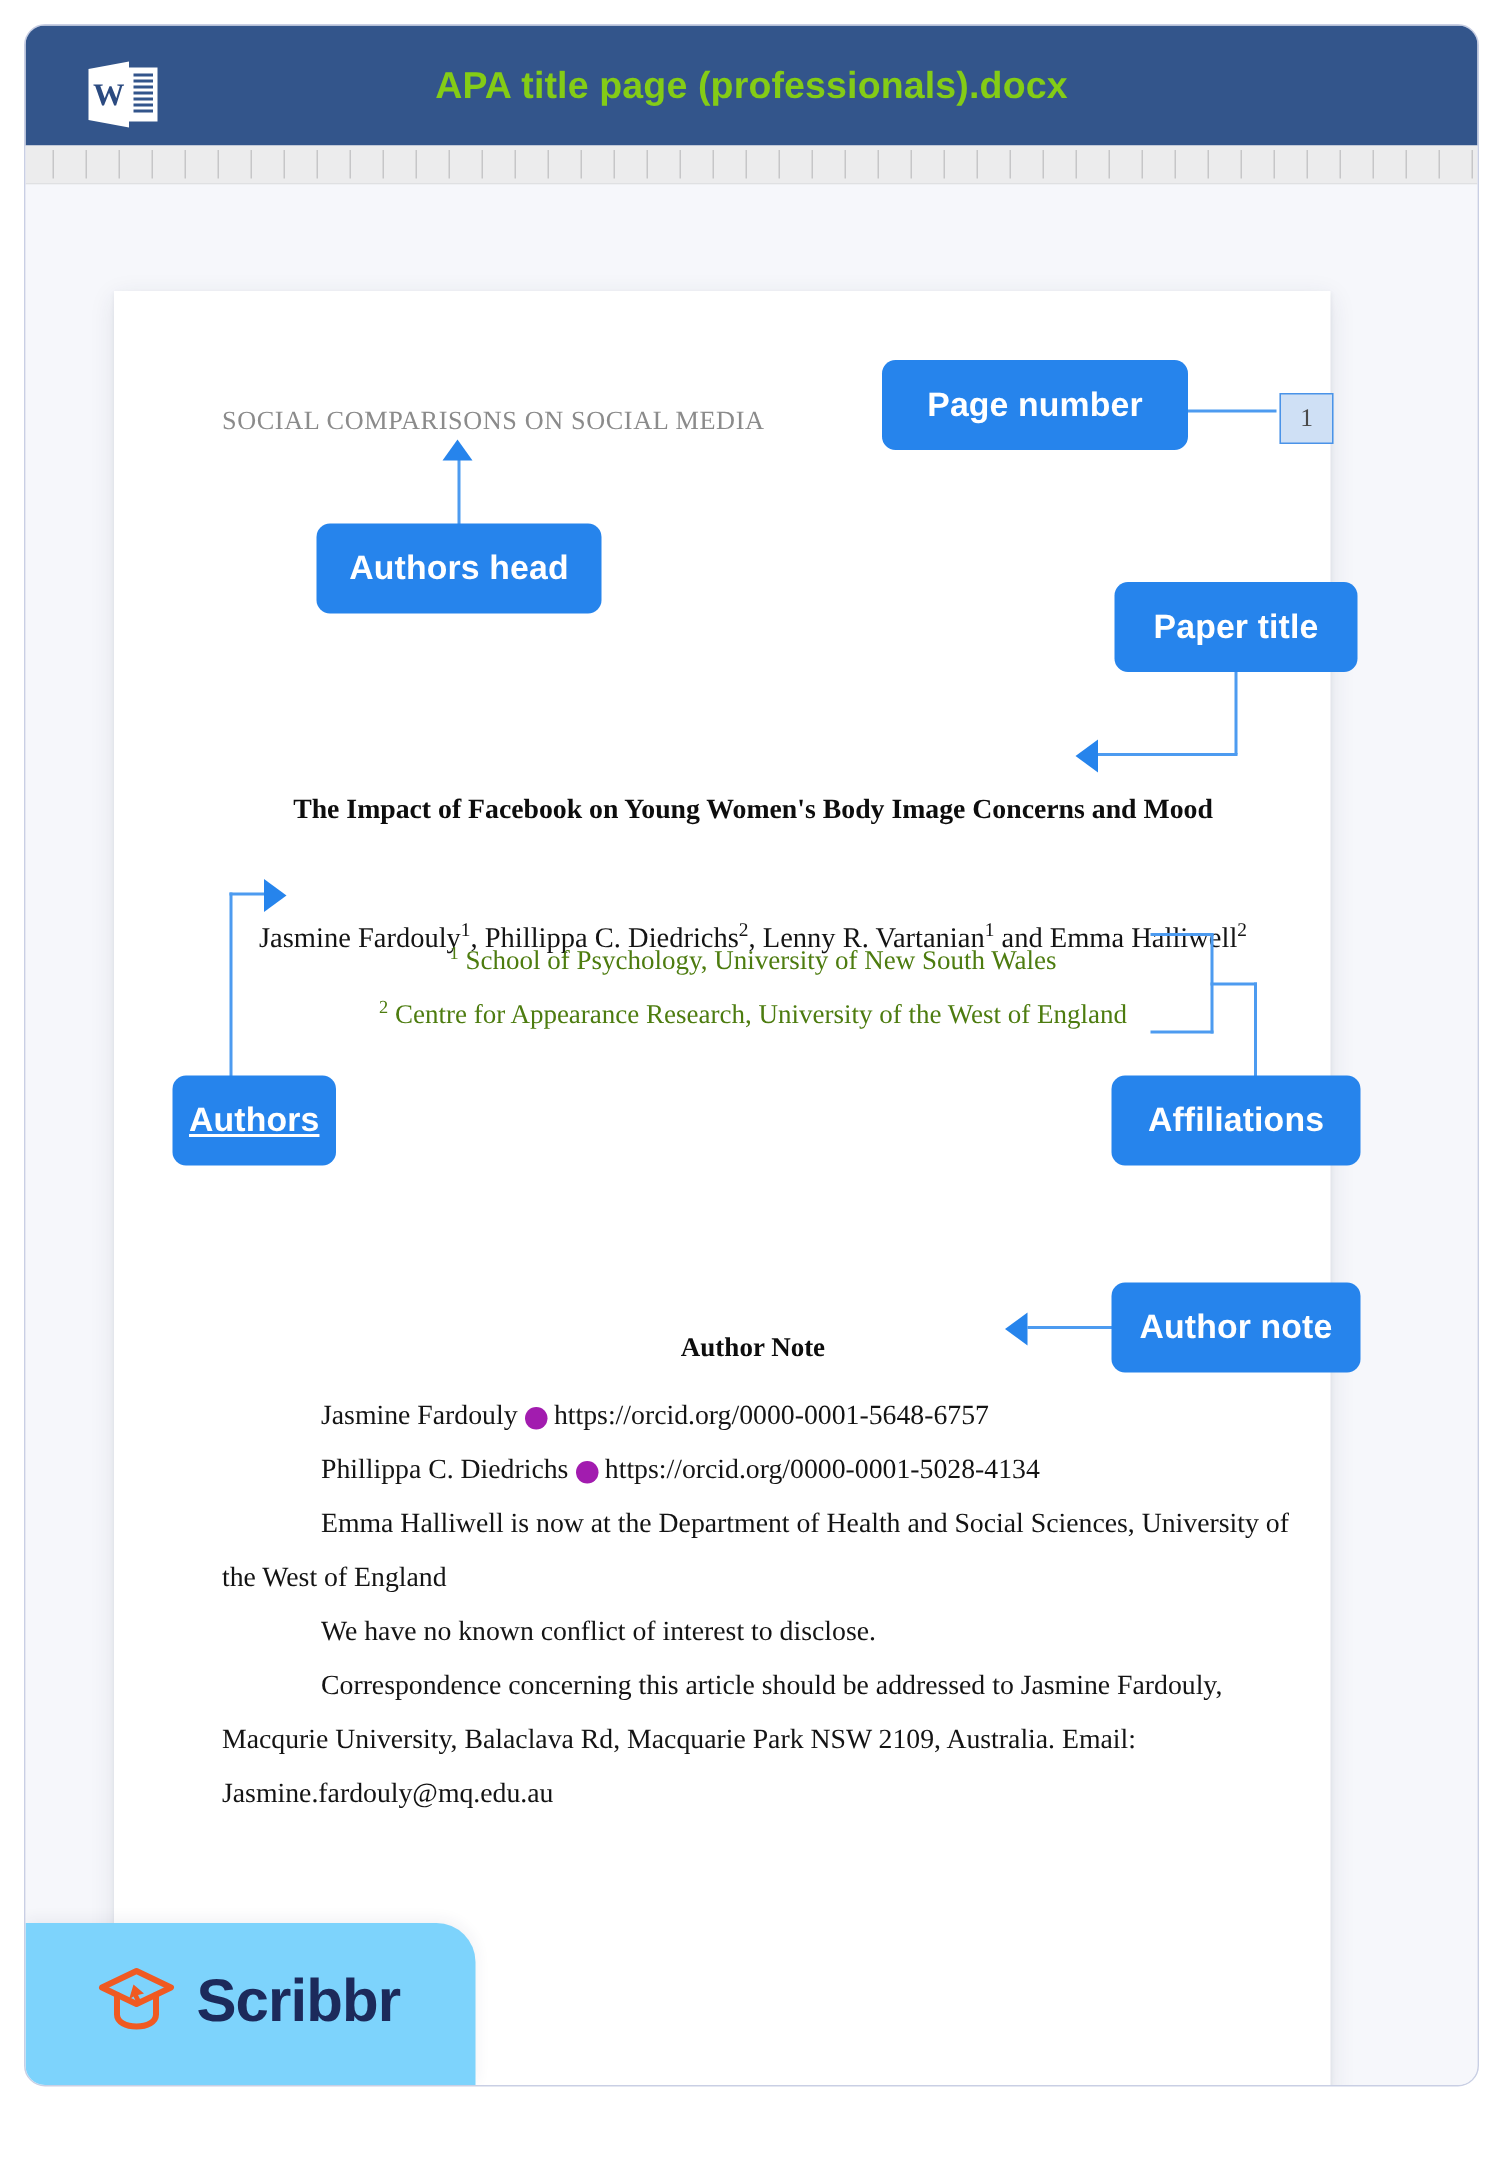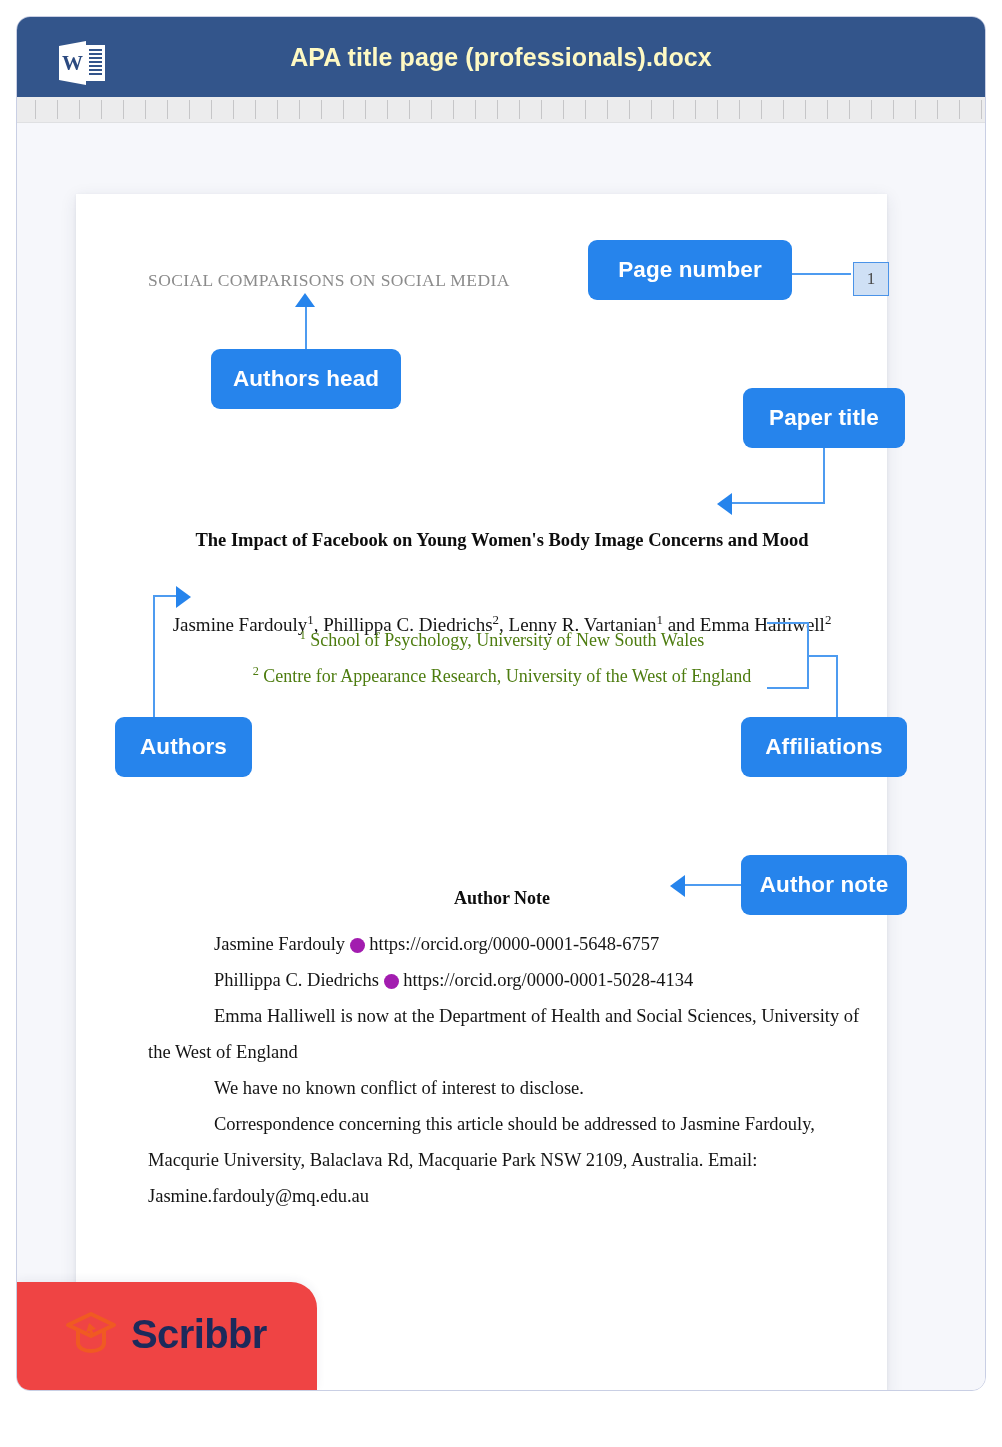--- a/index.html
+++ b/index.html
@@ -46,21 +46,21 @@
   .word-icon {
     position: absolute;
     left: 39px;
     top: 23px;
     width: 52px;
     height: 46px;
   }
   .titlebar-title {
     width: 100%;
     text-align: center;
-    color: #fef9c3;
+    color: #84cc16;
     font-size: 25px;
     font-weight: bold;
     letter-spacing: .1px;
   }
 
   
   .ruler {
     position: absolute;
     left: 0;
     top: 80px;
@@ -205,41 +205,41 @@
     font-size: 22.5px;
     display: flex;
     align-items: center;
     justify-content: center;
     letter-spacing: .1px;
     z-index: 6;
   }
   .badge-running-head { left: 194px; top: 332px; width: 190px; height: 60px; }
   .badge-page-number  { left: 571px; top: 223px; width: 204px; height: 60px; }
   .badge-paper-title  { left: 726px; top: 371px; width: 162px; height: 60px; }
-  .badge-authors      { left: 98px;  top: 700px; width: 137px; height: 60px; }
+  .badge-authors      { left: 98px;  top: 700px; width: 109px; height: 60px; text-decoration: underline; }
   .badge-affiliations { left: 724px; top: 700px; width: 166px; height: 60px; }
   .badge-author-note  { left: 724px; top: 838px; width: 166px; height: 60px; }
 
   
   .conn { position: absolute; background: #4d9bf0; z-index: 5; }
   .conn-h { height: 2px; }
   .conn-v { width: 2px; }
   .arrow { position: absolute; width: 0; height: 0; z-index: 5; }
   .arrow-up    { border-left: 10px solid transparent; border-right: 10px solid transparent; border-bottom: 14px solid #2684ec; }
   .arrow-left  { border-top: 11px solid transparent; border-bottom: 11px solid transparent; border-right: 15px solid #2684ec; }
   .arrow-right { border-top: 11px solid transparent; border-bottom: 11px solid transparent; border-left: 15px solid #2684ec; }
 
   
   .scribbr-tab {
     position: absolute;
     left: 0;
     bottom: 0;
     width: 300px;
     height: 108px;
-    background: #ef4444;
+    background: #7dd3fc;
     border-top-right-radius: 26px;
     box-shadow: 0 -2px 10px rgba(40,48,80,.07);
     z-index: 10;
   }
   .scribbr-logo {
     position: absolute;
     left: 48px;
     top: 28px;
     display: flex;
     align-items: center;

